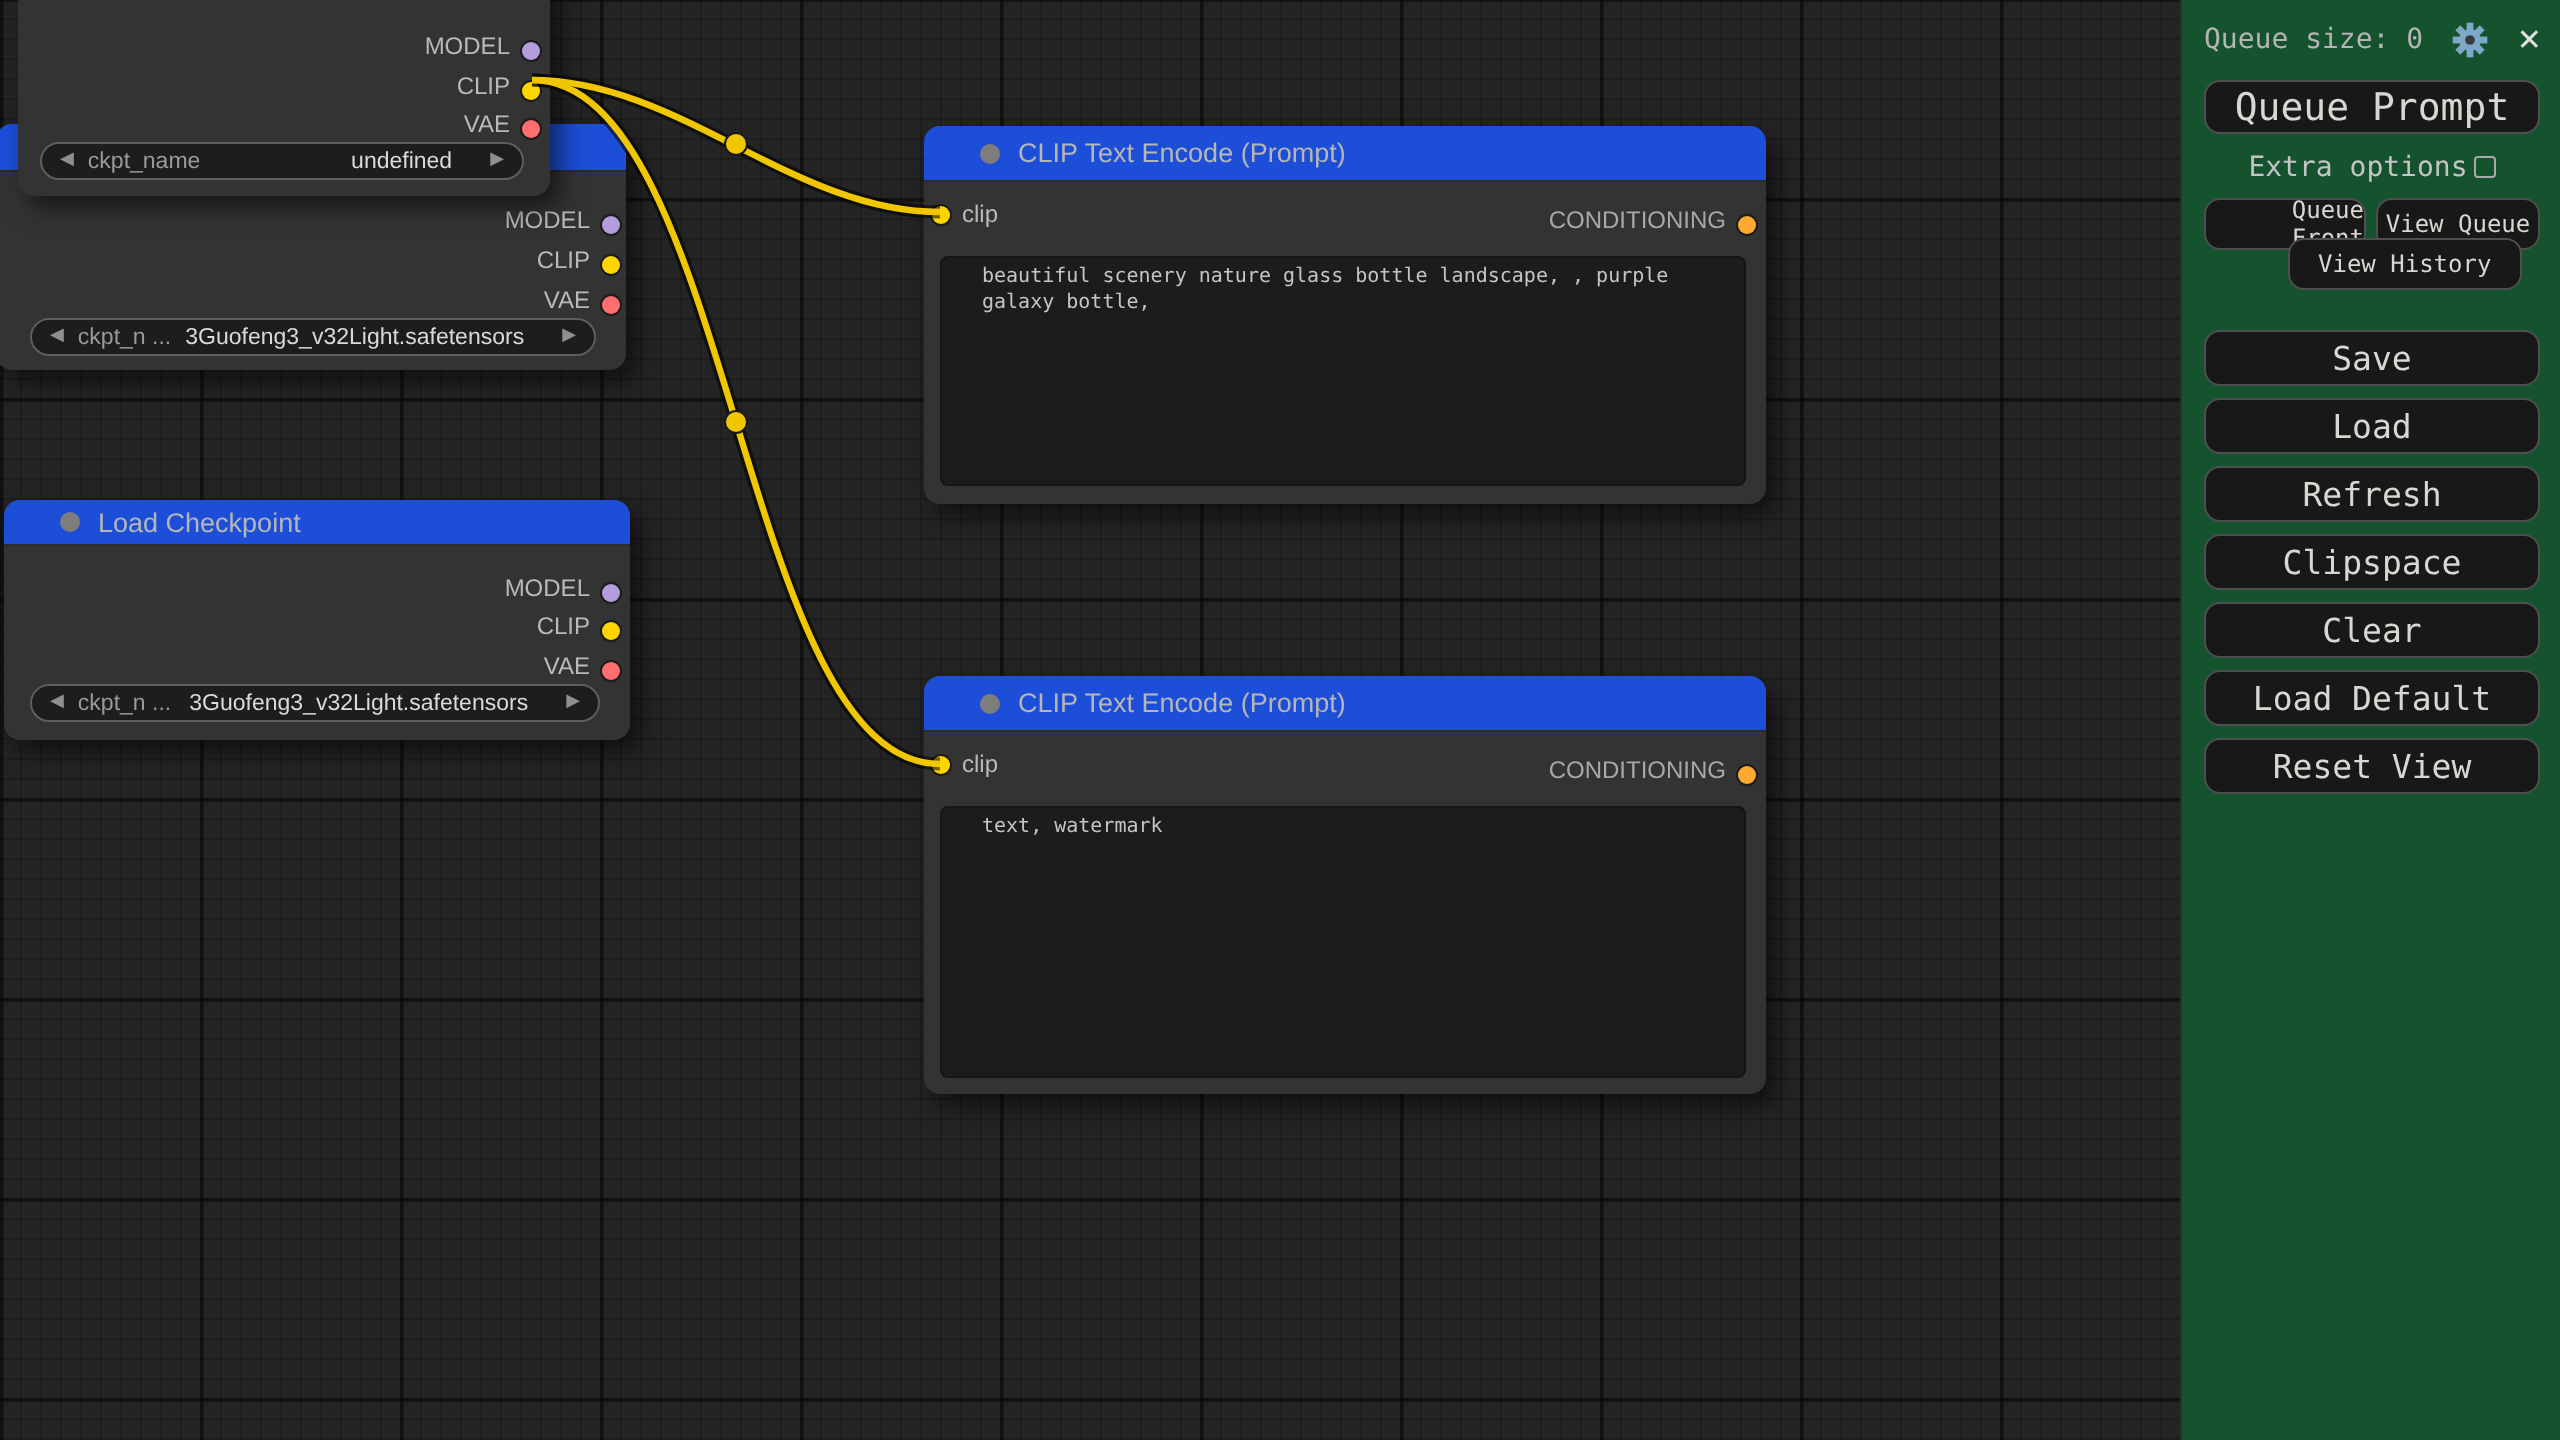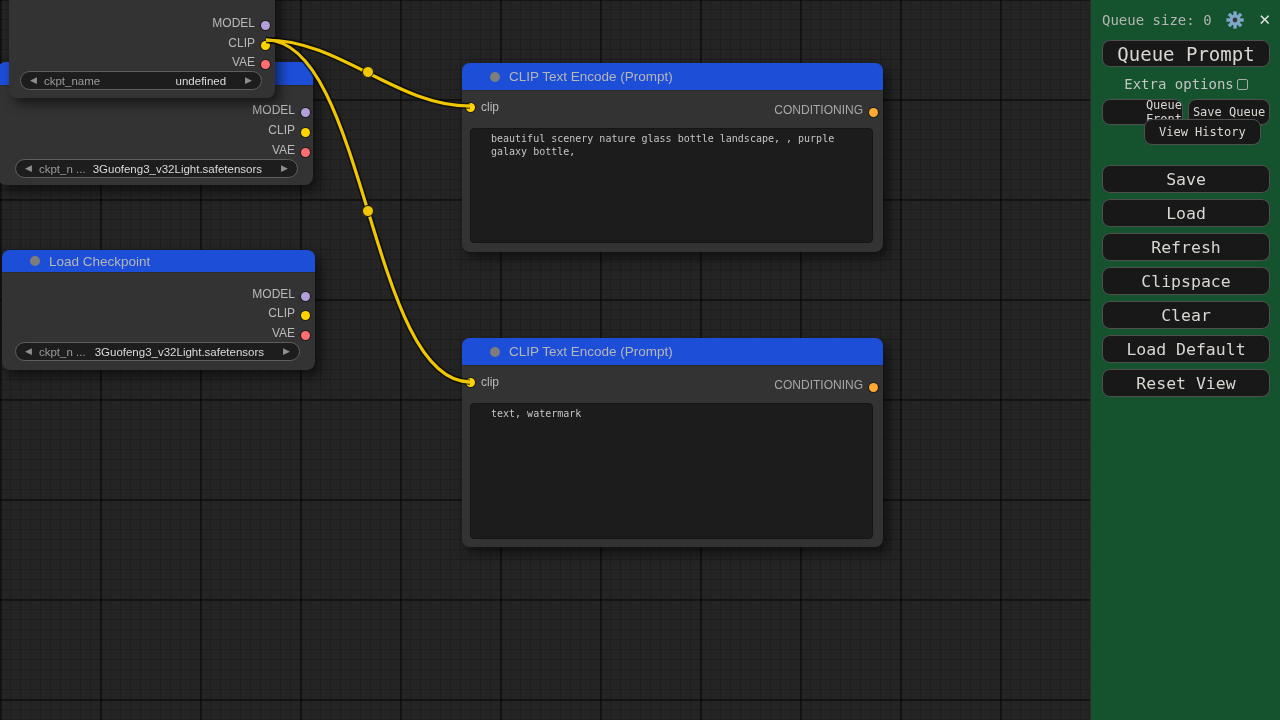--- a/index.html
+++ b/index.html
@@ -209,21 +209,21 @@
 
   <span class="close-x">✕</span>
 
   <div class="sbtn prompt-btn">Queue Prompt</div>
 
   <div class="extra-row">
     <span>Extra options</span><span class="checkbox"></span>
   </div>
 
   <div class="sbtn small" style="left:11px; top:99px; width:81px;">Queue Front</div>
-  <div class="sbtn small" style="left:97px; top:99px; width:82px;">Save Queue</div>
+  <div class="sbtn small" style="left:97px; top:99px; width:82px;">View Queue</div>
   <div class="sbtn small view-history">View History</div>
 
   <div class="sbtn big" style="top:199px;">Load</div>
   <div class="sbtn big" style="top:165px;">Save</div>
   <div class="sbtn big" style="top:233px;">Refresh</div>
   <div class="sbtn big" style="top:267px;">Clipspace</div>
   <div class="sbtn big" style="top:301px;">Clear</div>
   <div class="sbtn big" style="top:335px;">Load Default</div>
   <div class="sbtn big" style="top:369px;">Reset View</div>
 </div>

